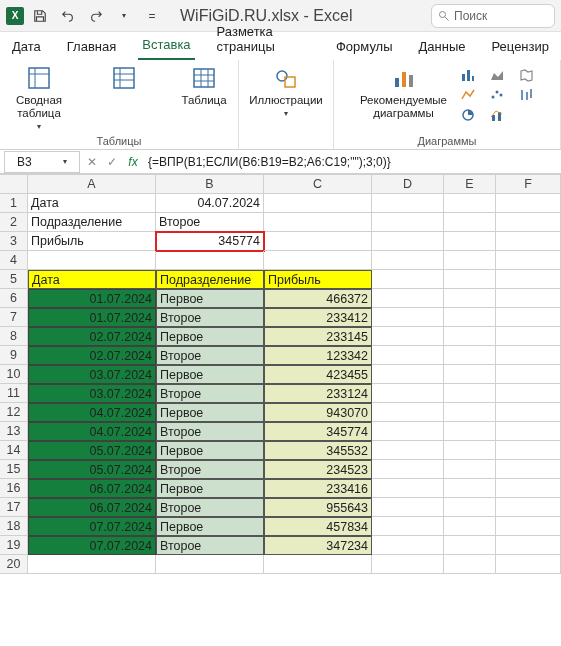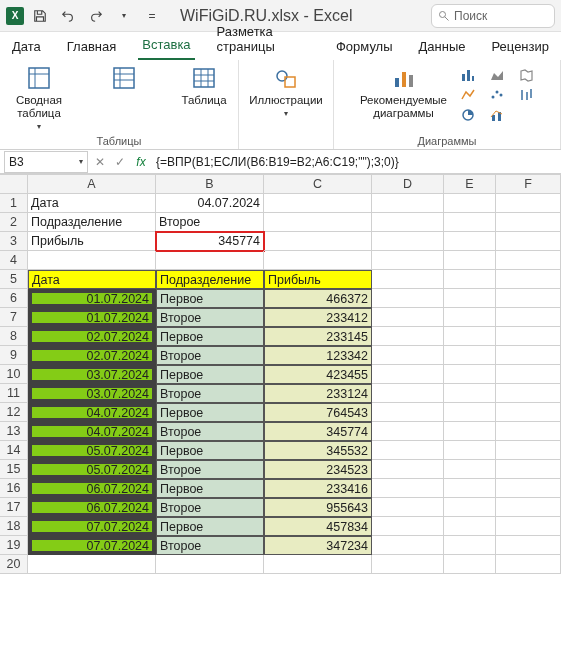--- a/index.html
+++ b/index.html
@@ -134,26 +134,26 @@
   .mini-btn svg { width:14px; height:14px; }
   
   .fbar {
     display: flex;
     align-items: center;
     height: 24px;
     border-bottom: 1px solid #d0d0d0;
     background: #fff;
   }
   .namebox {
-    width: 84px;
+    width: 76px;
     height: 22px;
     border: 1px solid #ccc;
     margin: 0 2px 0 4px;
     display: flex; align-items: center; justify-content: space-between;
-    padding: 0 4px;
+    padding: 0 12px;
     font-size: 12px;
   }
   .fbar .fbtn {
     width: 20px; display:flex; align-items:center; justify-content:center; color:#888;
   }
   .fx {
     width: 22px; display:flex; align-items:center; justify-content:center; font-style: italic; color:#15803d;
   }
   .formula {
     flex: 1;
@@ -190,21 +190,21 @@
     color: #444;
   }
   .corner {
     background: #f3f3f3;
     border-right: 1px solid #d0d0d0;
     border-bottom: 1px solid #d0d0d0;
   }
   .right { justify-content: flex-end; }
   
   .tbl-hdr { background: #ffff00; font-weight: normal; border:1px solid #555; }
-  .tbl-date  { background:#84cc16; border:4px solid #404040; justify-content:flex-end; }
+  .tbl-date  { background:#15803d; border:1px solid #404040; justify-content:flex-end; }
   .tbl-sub   { background:#cde0ce; border:1px solid #555; }
   .tbl-prof  { background:#e8ecc2; border:1px solid #555; justify-content:flex-end; }
   
   .sel {
     outline: 2px solid #d22;
     outline-offset: -1px;
     justify-content: flex-end;
   }
 </style>
 </head>
@@ -478,21 +478,21 @@
     <div class="rh">11</div>
     <div class="cell tbl-date">03.07.2024</div>
     <div class="cell tbl-sub">Второе</div>
     <div class="cell tbl-prof">233124</div>
     <div class="cell"></div>
     <div class="cell"></div>
     <div class="cell"></div>
     <div class="rh">12</div>
     <div class="cell tbl-date">04.07.2024</div>
     <div class="cell tbl-sub">Первое</div>
-    <div class="cell tbl-prof">764543</div>
+    <div class="cell tbl-prof">943070</div>
     <div class="cell"></div>
     <div class="cell"></div>
     <div class="cell"></div>
     <div class="rh">13</div>
     <div class="cell tbl-date">04.07.2024</div>
     <div class="cell tbl-sub">Второе</div>
     <div class="cell tbl-prof">345774</div>
     <div class="cell"></div>
     <div class="cell"></div>
     <div class="cell"></div>

